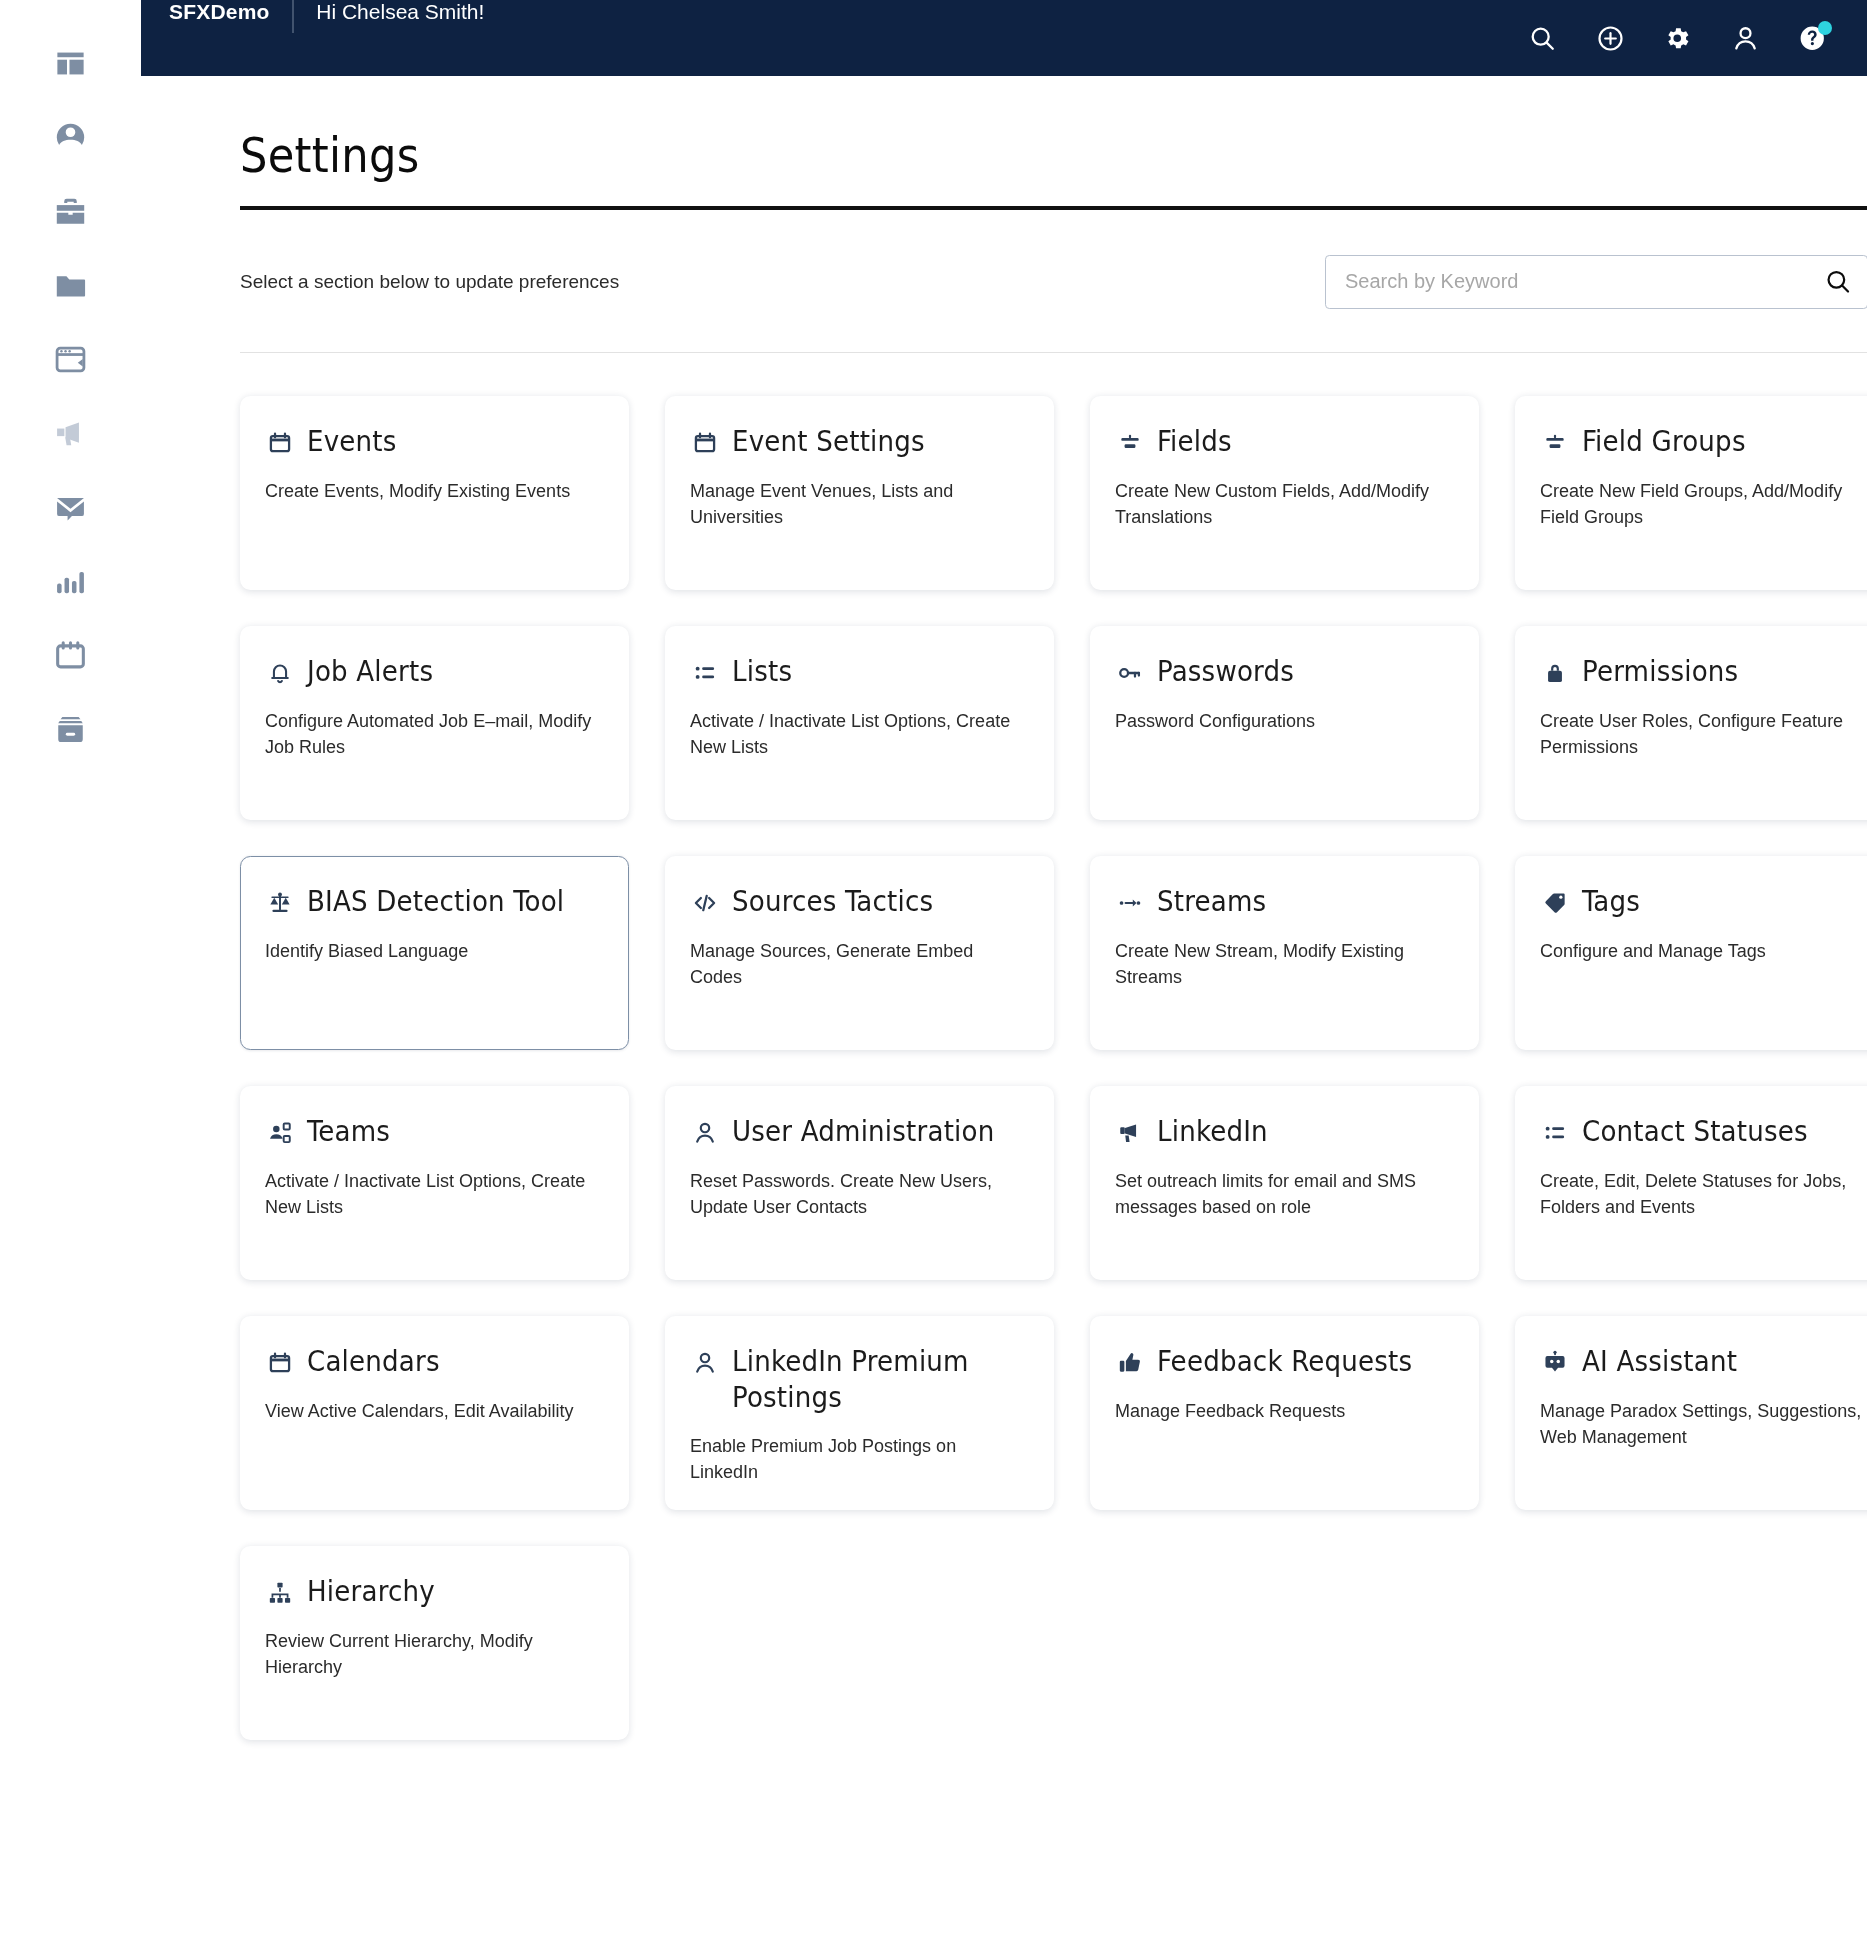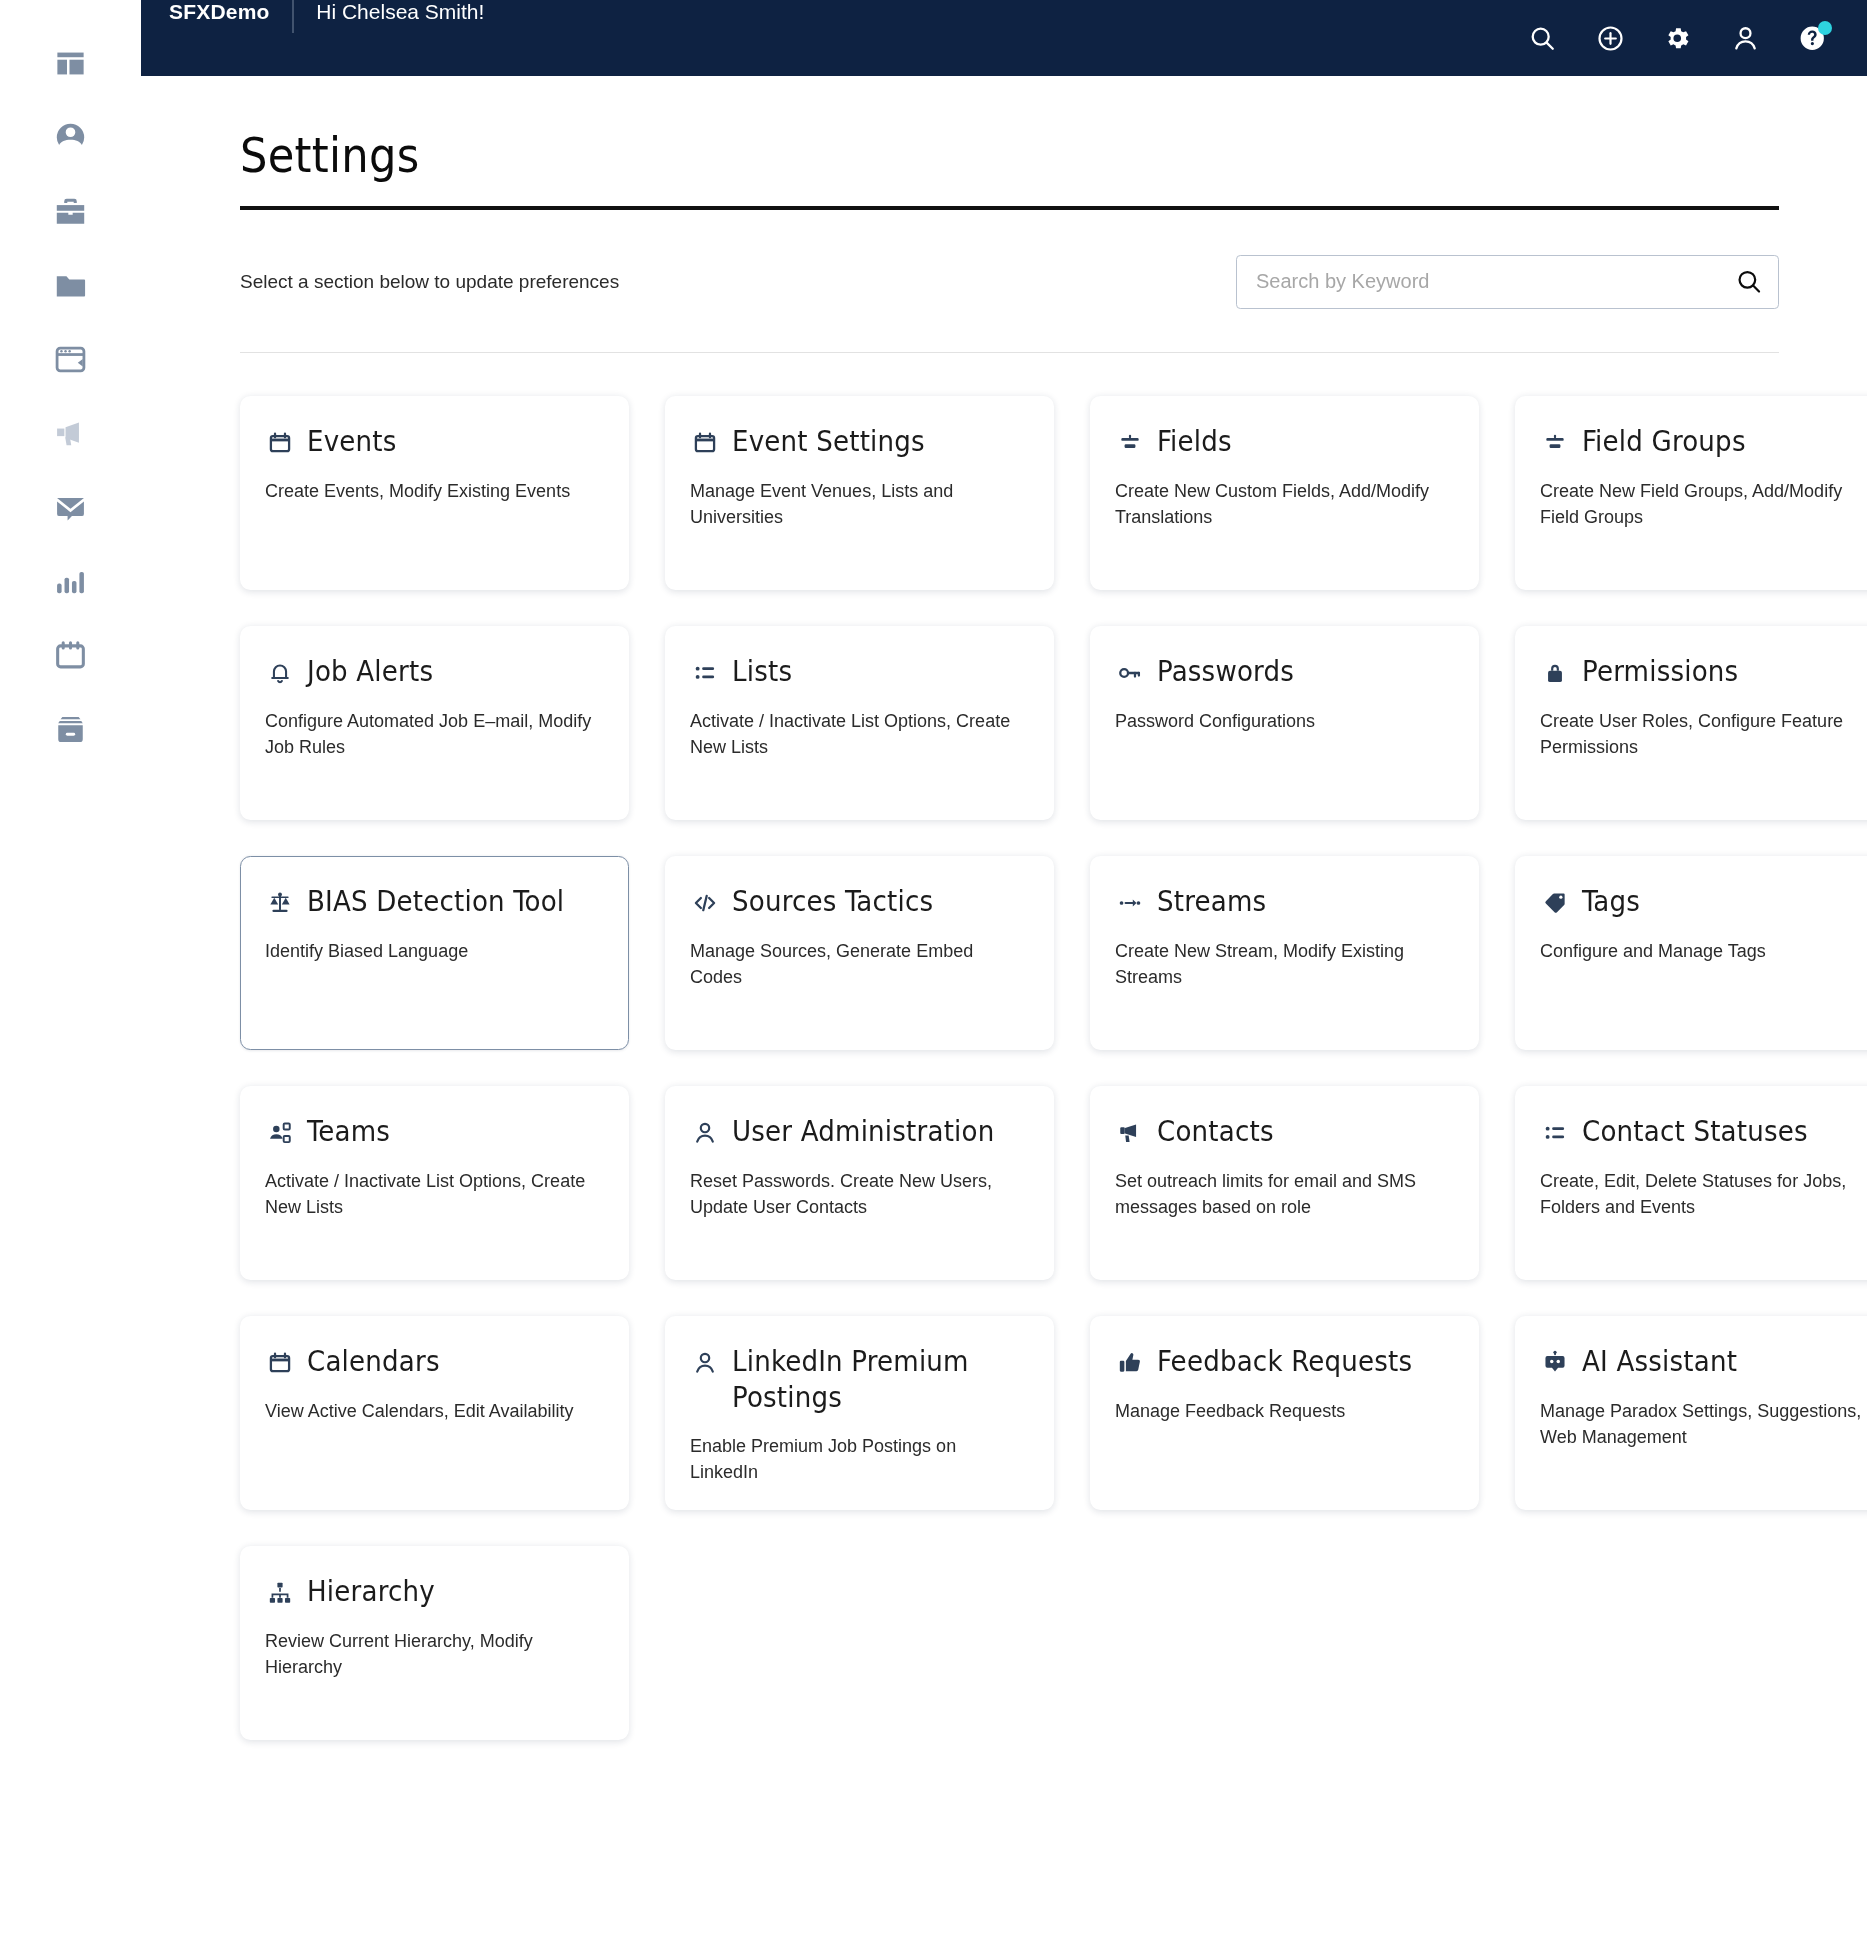--- a/index.html
+++ b/index.html
@@ -337,21 +337,21 @@
           <svg width="28.5" height="28.5" viewBox="0 0 24 24" fill="#ffffff">
             <path d="M12 2.2A9.8 9.8 0 1 0 21.8 12 9.8 9.8 0 0 0 12 2.2zm.1 15.6a1.35 1.35 0 1 1 1.35-1.35A1.35 1.35 0 0 1 12.1 17.8zm1.9-6c-.8.7-1 1-1 1.8v.4h-2v-.6c0-1.4.5-2.1 1.5-2.9.8-.7 1.1-1 1.1-1.7a1.55 1.55 0 0 0-1.7-1.5 1.75 1.75 0 0 0-1.8 1.7H8.2A3.65 3.65 0 0 1 12 5.5a3.4 3.4 0 0 1 3.7 3.3c0 1.3-.6 2.1-1.7 3z"></path>
           </svg>
           <span class="tb-dot"></span>
         </div>
 
       </div>
     </header>
 
     <main class="page">
-      <div style="padding-left:99px; padding-right:89px;">
+      <div style="padding-left:99px; ">
 
         <div class="title-wrap" style="padding-left:0;padding-right:0;">
           <h1 class="page-title">Settings</h1>
           <div class="title-rule"></div>
         </div>
 
         <div class="subbar">
           <div class="subbar-text">Select a section below to update preferences</div>
           <div class="subbar-spacer"></div>
           <div class="search-box">
@@ -555,21 +555,21 @@
             </div>
             <div class="card">
               <div class="card-head">
                 <span class="card-icon">
                   <svg width="26" height="26" viewBox="0 0 24 24" fill="#2e4059">
                     <path d="M17.6 4.2v11.4L7.4 12.4V7.4z"></path>
                     <rect x="3" y="6.8" width="4.2" height="6.2" rx="1"></rect>
                     <path d="M7.6 14.2h3.2l.8 6.2H8.4z"></path>
                   </svg>
                 </span>
-                <div class="card-title">Contacts</div>
+                <div class="card-title">LinkedIn</div>
               </div>
               <div class="card-desc">Set outreach limits for email and SMS messages based on role</div>
             </div>
             <div class="card">
               <div class="card-head">
                 <span class="card-icon">
                   <svg width="26" height="26" viewBox="0 0 24 24" fill="#2e4059">
                     <circle cx="5.2" cy="8" r="1.8"></circle>
                     <circle cx="5.2" cy="15.6" r="1.8"></circle>
                     <rect x="9.4" y="6.7" width="11" height="2.5" rx="1.2"></rect>

